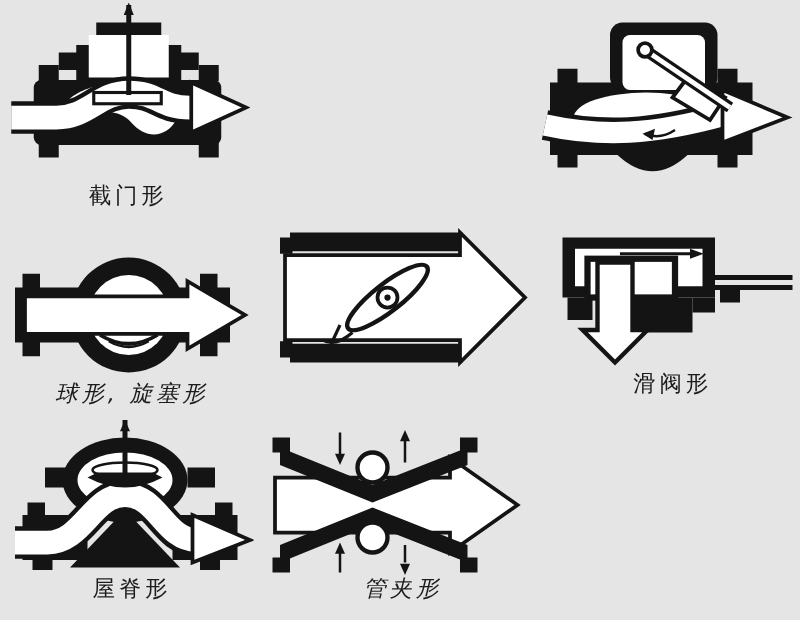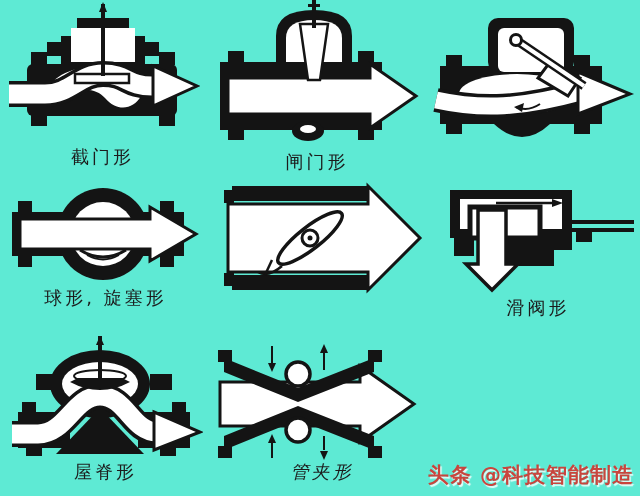--- a/index.html
+++ b/index.html
@@ -1,16 +1,16 @@
 <!DOCTYPE html>
 <html><head>
 <meta charset="utf-8">
 <style>
   html,body{margin:0;padding:0;background:#fff;}
-  .canvas{position:relative;width:640px;height:496px;background:#5eead4;overflow:hidden;
+  .canvas{position:relative;width:640px;height:496px;background:#e5e5e5;overflow:hidden;
           font-family:"DejaVu Sans",sans-serif;}
   .valve{position:absolute;text-align:center;}
   .valve svg{display:block;}
   .valve-label{font-size:18px;color:#1c1c1c;letter-spacing:3px;line-height:1.1;
                font-family:"DejaVu Sans",sans-serif;}
   .watermark{position:absolute;top:461px;right:6px;font-size:21px;font-weight:bold;
              letter-spacing:1px;color:#c9453d;
              text-shadow:1.5px 1.5px 1px rgba(255,255,255,.85);
              font-family:"DejaVu Sans",sans-serif;}
   .k{fill:#141414;}        
@@ -40,38 +40,20 @@
       <path class="ln" style="stroke-width:26" d="M4,92 L40,92 C66,92 74,72 98,72 C122,72 122,84 146,84"></path>
       <path class="ln" style="stroke:#fff;stroke-width:19" d="M4,92 L40,92 C66,92 74,72 98,72 C122,72 122,84 147,84"></path>
       <polygon class="ow" style="stroke-width:3" points="148,64 192,84 148,104"></polygon>
       <rect class="ow" style="stroke-width:2.5" x="70" y="72" width="54" height="9"></rect>
       <rect class="k" x="96" y="2" width="4" height="72"></rect>
       <polygon class="k" points="98,0 94,10 102,10"></polygon>
     </svg>
     <div class="valve-label">截门形</div>
   </div>
 
-  <div class="valve" style="left:212px;top:0px;width:210px;">
-    <svg width="210" height="152" viewBox="0 0 210 152">
-      <path class="k" d="M64,66 L64,36 Q64,10 102,10 Q140,10 140,36 L140,66 Z"></path>
-      <path class="w" d="M74,66 L74,38 Q74,20 102,20 Q130,20 130,38 L130,66 Z"></path>
-      <rect class="k" x="8" y="62" width="162" height="68"></rect>
-      <rect class="k" x="16" y="51" width="16" height="12"></rect>
-      <rect class="k" x="146" y="51" width="16" height="12"></rect>
-      <rect class="k" x="16" y="128" width="16" height="12"></rect>
-      <rect class="k" x="146" y="128" width="16" height="12"></rect>
-      <ellipse class="k" cx="96" cy="131" rx="16" ry="10"></ellipse>
-      <ellipse class="w" cx="96" cy="129" rx="8" ry="4"></ellipse>
-      <polygon class="ow" style="stroke-width:3" points="16,78 158,78 158,64 204,96 158,128 158,114 16,114"></polygon>
-      <polygon class="ow" style="stroke-width:2.5" points="88,24 116,24 108,80 96,80"></polygon>
-      <rect class="k" x="100" y="0" width="4" height="28"></rect>
-      <rect class="k" x="96" y="4" width="12" height="3"></rect>
-    </svg>
-    <div class="valve-label">闸门形</div>
-  </div>
 
   <div class="valve" style="left:432px;top:14px;width:205px;">
     <svg width="205" height="138" viewBox="0 0 205 138">
       <rect class="k" x="8" y="52" width="162" height="58"></rect>
       <rect class="k" x="14" y="41" width="16" height="12"></rect>
       <rect class="k" x="142" y="41" width="16" height="12"></rect>
       <rect class="k" x="14" y="108" width="16" height="12"></rect>
       <rect class="k" x="142" y="108" width="16" height="12"></rect>
       <path class="k" d="M62,110 Q90,136 118,110 Z"></path>
       <rect class="k" x="56" y="4" width="86" height="54" rx="10"></rect>
@@ -82,21 +64,21 @@
       <polygon class="ow" style="stroke-width:3" points="146,58 198,80 146,100"></polygon>
       <polygon class="ow" style="stroke-width:3" points="118,48 148,64 136,82 106,64"></polygon>
       <line class="ln" style="stroke-width:9" x1="84" y1="26" x2="152" y2="72"></line>
       <line class="ln" style="stroke:#fff;stroke-width:4" x1="84" y1="26" x2="152" y2="72"></line>
       <circle class="ow" style="stroke-width:3" cx="84" cy="26" r="5.5"></circle>
       <path class="ln" style="stroke-width:2" d="M108,90 Q96,98 84,93"></path>
       <polygon class="k" points="82,93 92,89 90,98"></polygon>
     </svg>
   </div>
 
-  <div class="valve" style="left:8px;top:186px;width:195px;">
+  <div class="valve" style="left:8px;top:204px;width:195px;font-style:italic;">
     <svg width="195" height="102" viewBox="0 0 195 102">
       <circle class="k" cx="95" cy="48" r="46"></circle>
       <rect class="k" x="4" y="26" width="172" height="44"></rect>
       <rect class="k" x="10" y="15" width="14" height="12"></rect>
       <rect class="k" x="152" y="15" width="14" height="12"></rect>
       <rect class="k" x="10" y="69" width="14" height="12"></rect>
       <rect class="k" x="152" y="69" width="14" height="12"></rect>
       <circle class="w" cx="95" cy="48" r="32"></circle>
       <polygon class="ow" style="stroke-width:3" points="12,33 142,33 142,21 188,48 142,75 142,63 12,63"></polygon>
       <path class="ln" style="stroke-width:3" d="M72,64 Q95,78 118,64"></path>
@@ -180,14 +162,13 @@
       <line class="ln" style="stroke-width:2" x1="112" y1="28" x2="112" y2="10"></line>
       <polygon class="k" points="112,2 108,11 116,11"></polygon>
       <line class="ln" style="stroke-width:2" x1="60" y1="116" x2="60" y2="100"></line>
       <polygon class="k" points="60,92 56,101 64,101"></polygon>
       <line class="ln" style="stroke-width:2" x1="112" y1="94" x2="112" y2="108"></line>
       <polygon class="k" points="112,118 108,109 116,109"></polygon>
     </svg>
     <div class="valve-label">管夹形</div>
   </div>
 
-  <div class="watermark" style="color: rgb(201, 69, 61);">头条 @科技智能制造</div>
 </div>
 
 </body></html>

